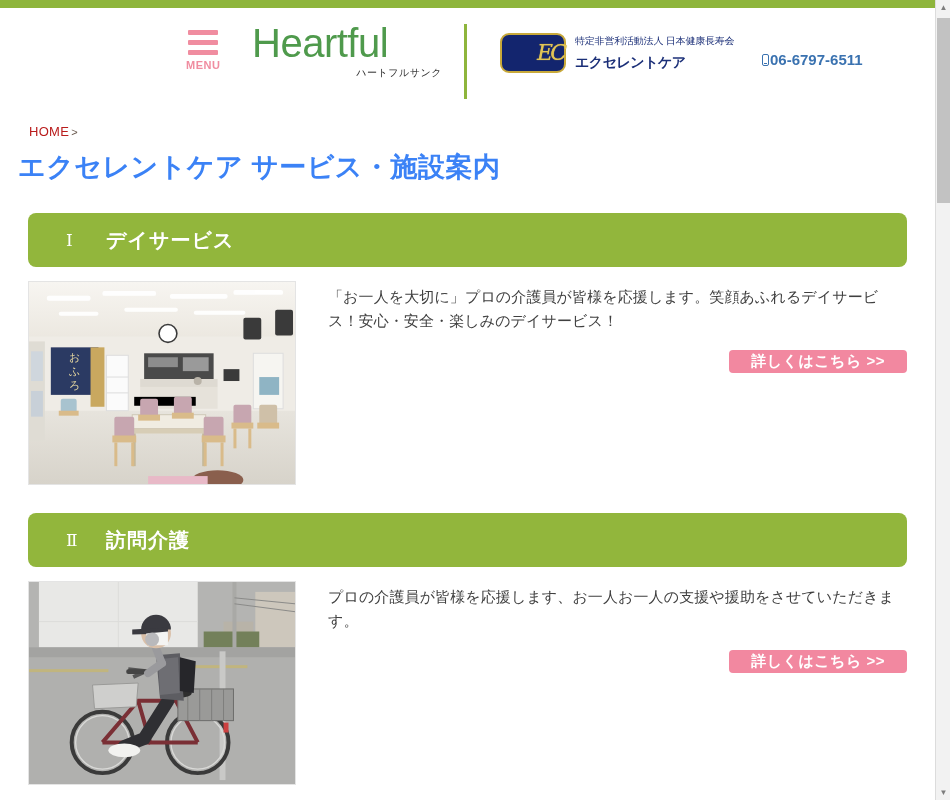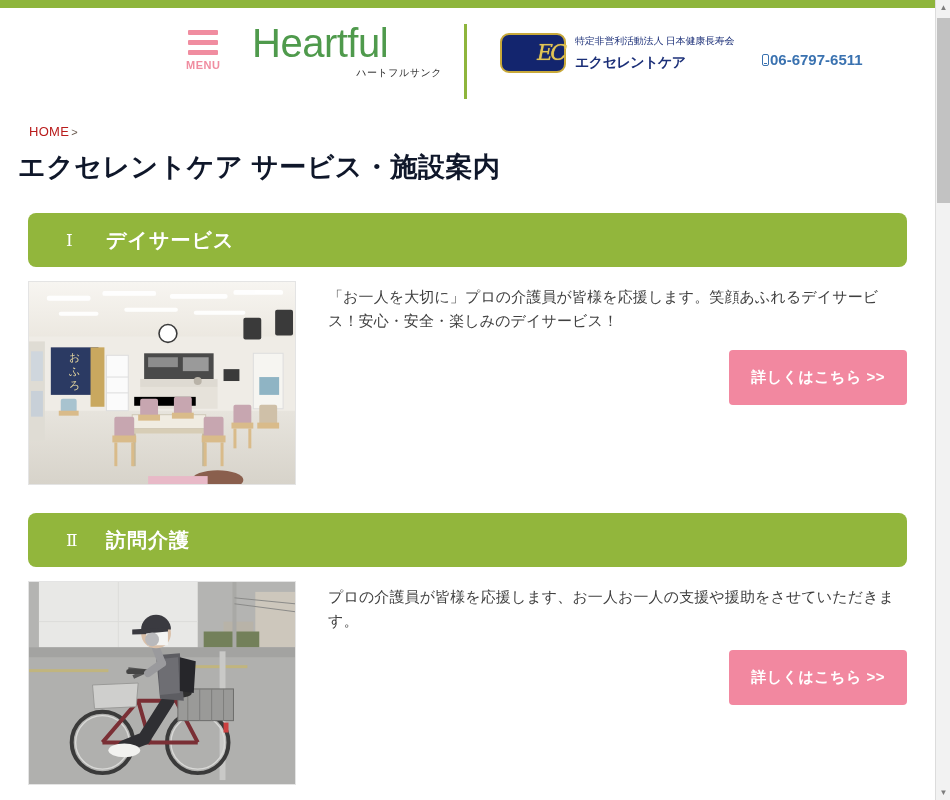--- a/index.html
+++ b/index.html
@@ -131,21 +131,21 @@
     margin:20px 0 0 29px;
     font-size:13px; color:#6b5b50;
     letter-spacing:.3px;
   }
   .breadcrumb a { color:#b91c1c; text-decoration:none;margin-top:38px; }
   .breadcrumb .sep { font-size:11px; margin-left:2px; }
 
   .page-title {
     margin:10px 0 12px 18px;
     font-size:27px; font-weight:bold;
-    color:#0f172a;
+    color:#3b82f6;
     letter-spacing:.5px;
   }
 
   .section { margin-top:28px; }
   .sec-head {
     margin:0 28px;
     background:#92b63c;
     border-radius:8px;
     height:54px;
     display:flex; align-items:center;
@@ -182,21 +182,21 @@
     font-size:15px; line-height:1.62;
     color:#404040;
     letter-spacing:.1px;
   }
   .btn-wrap { display:flex; justify-content:flex-end; margin-top:16px; }
   .btn-more {
     background:#f288a0;
     color:#ffffff;
     border:none; border-radius:4px;
     font-size:15px; font-weight:bold;
-    padding:18px 22px;
+    padding:2px 22px;
     cursor:pointer;
     letter-spacing:.5px;
     font-family:"Liberation Sans","DejaVu Sans",sans-serif;
   }
 
   
   .scrollbar {
     position:absolute; top:0; right:0;
     width:15px; height:800px;
     background:#f2f2f2;

